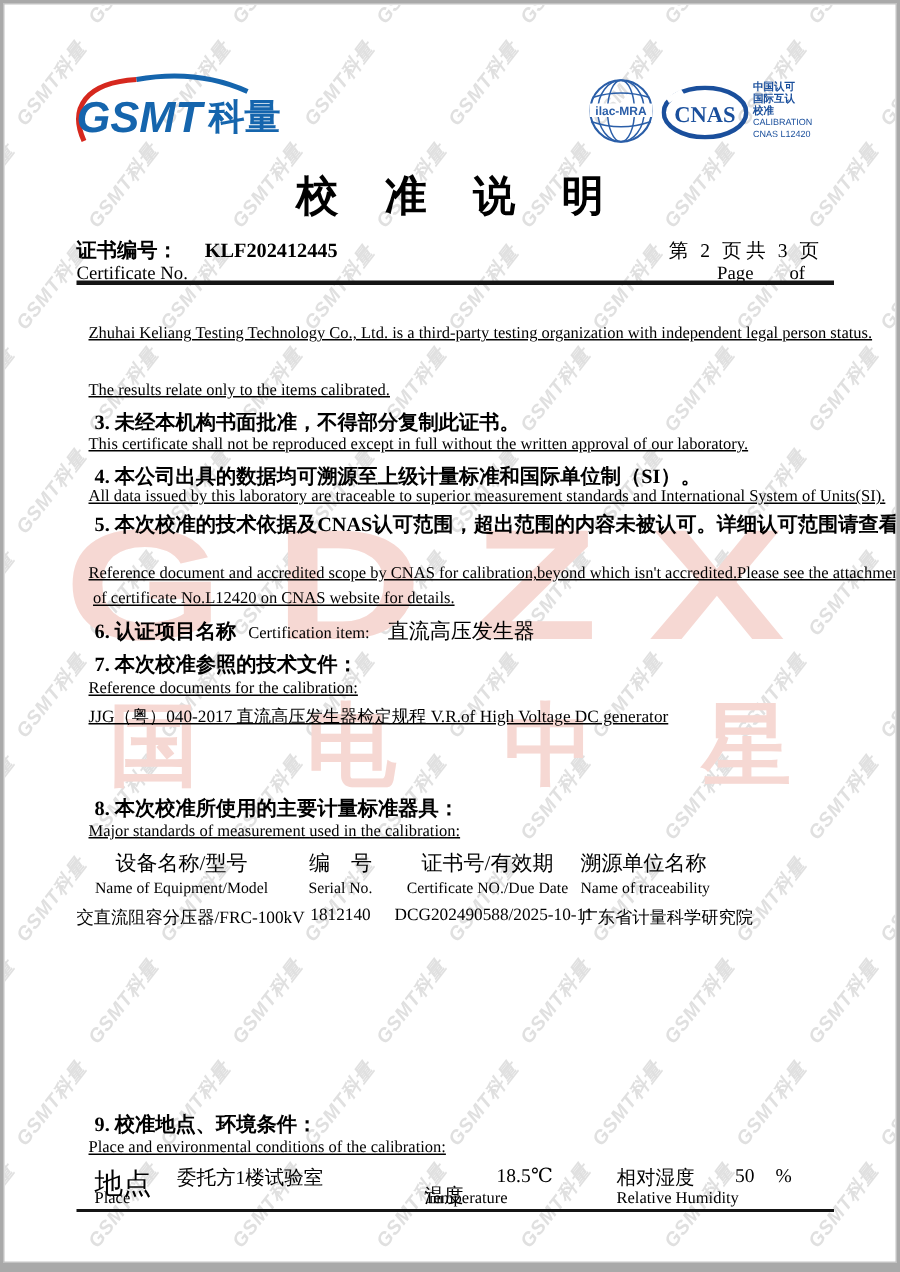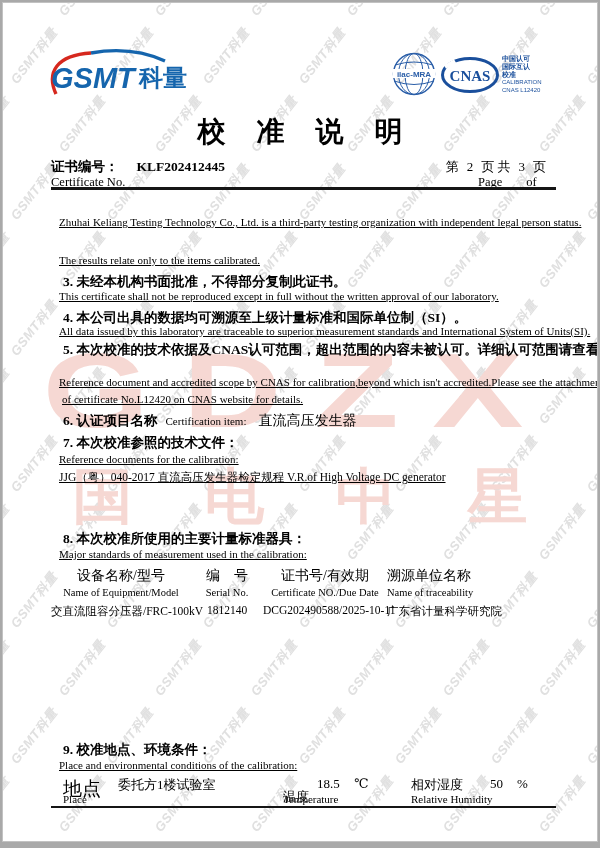--- a/index.html
+++ b/index.html
@@ -75,21 +75,21 @@
   .std-table .c4{width:124px;text-align:left;}
   .std-zh{font-size:14px;}
   .std-en{font-size:10.5px;}
   .std-row{font-size:11.5px;}
   
   .env-row{left:48px;width:505px;height:16px;}
   .env-row span{position:absolute;white-space:nowrap;}
   .ef-place-l{left:12px;font-size:19px;}
   .ef-place-v{left:67px;font-size:13px;}
   .ef-temp-l{left:232px;font-size:13px;margin-top:12px;}
-  .ef-temp-v{left:266px;font-size:13px;}
+  .ef-temp-v{left:280px;font-size:13px;}
   .ef-temp-u{left:303px;font-size:13px;}
   .ef-hum-l{left:360px;font-size:13px;}
   .ef-hum-v{left:439px;font-size:13px;}
   .ef-hum-u{left:466px;font-size:13px;}
   .ef-place-en{left:12px;font-size:11px;}
   .ef-temp-en{left:232px;font-size:11px;}
   .ef-hum-en{left:360px;font-size:11px;}
 </style>
 </head>
 <body>

